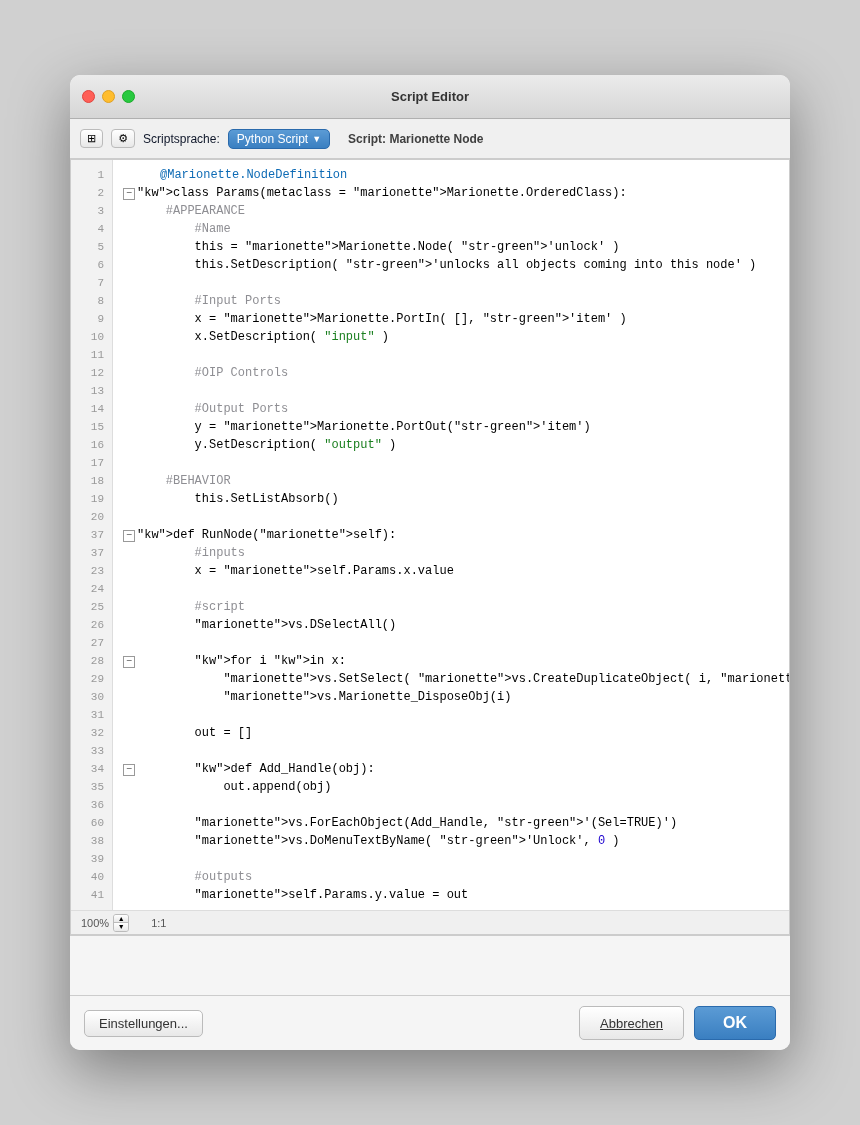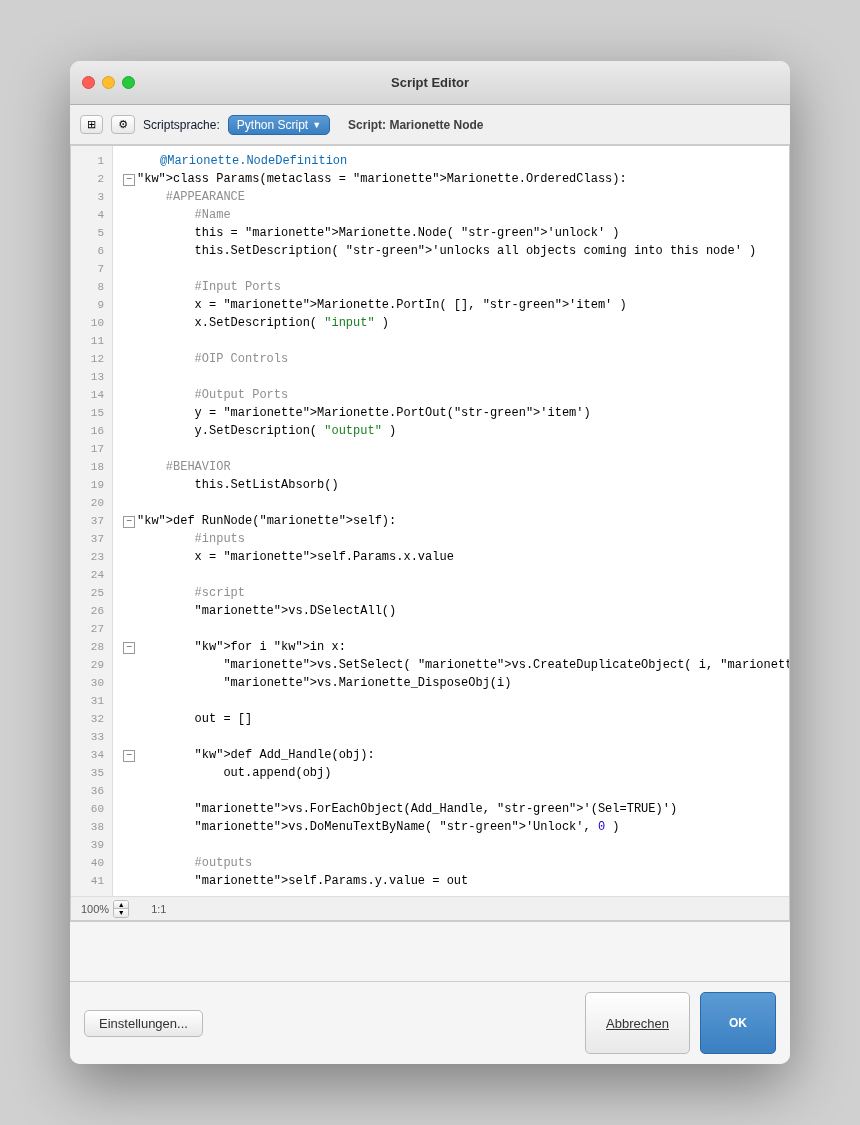--- a/index.html
+++ b/index.html
@@ -238,22 +238,22 @@
       padding: 5px 20px;
       font-size: 13px;
       cursor: pointer;
       color: #333;
       text-decoration: underline;
     }
     .btn-ok {
       background: linear-gradient(to bottom, #5b9bd5, #3a7fc1);
       border: 1px solid #2a6aac;
       border-radius: 5px;
-      padding: 23px 28px;
-      font-size: 12px;
+      padding: 7px 28px;
+      font-size: 16px;
       font-weight: 600;
       cursor: pointer;
       color: white;
     }
   </style>
 </head>
 <body>
 
 <div class="window">
 

